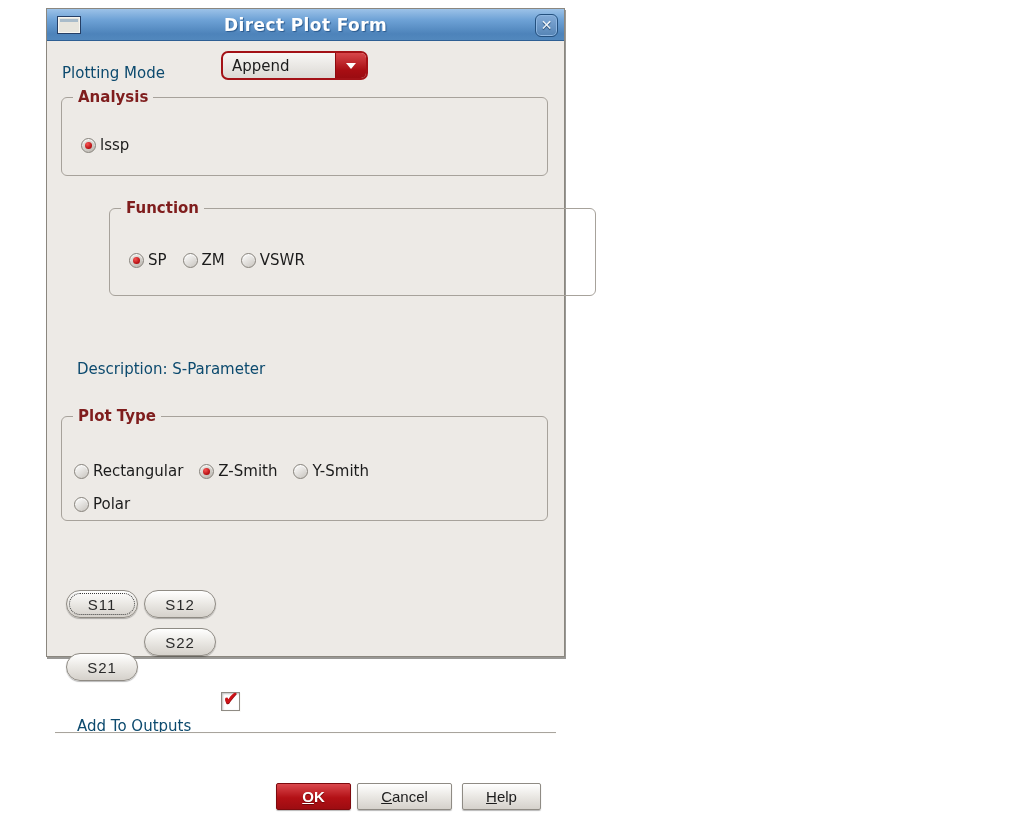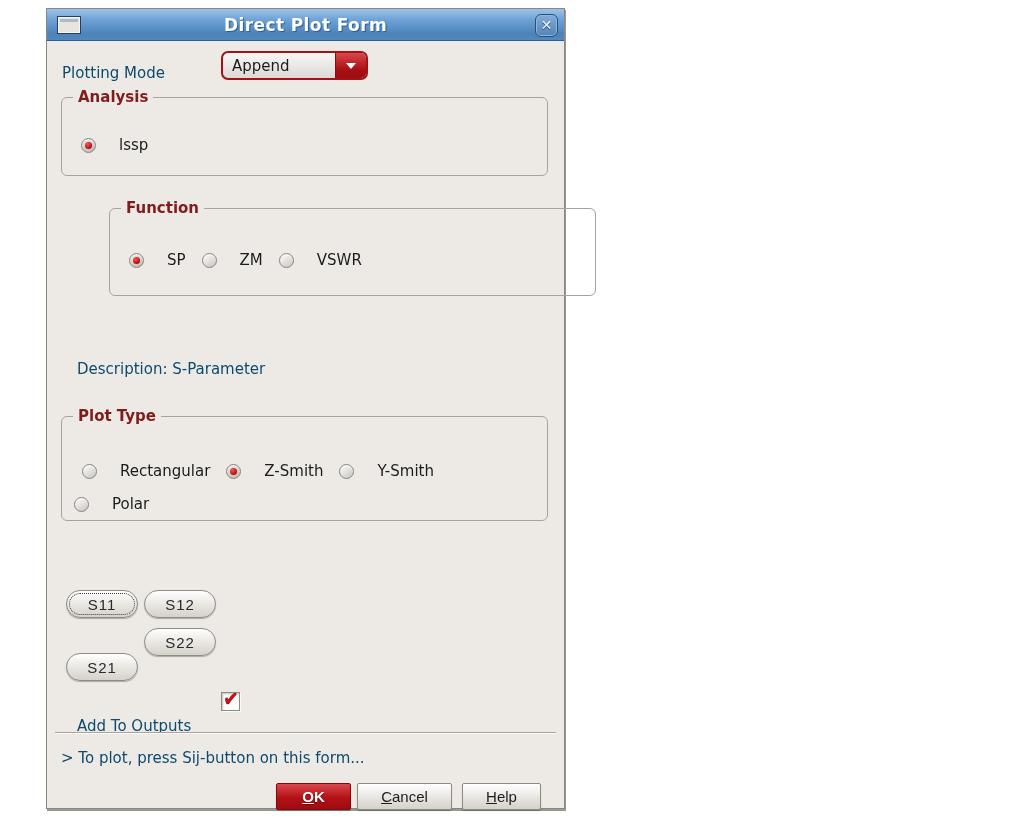--- a/index.html
+++ b/index.html
@@ -2,21 +2,21 @@
 <html><head>
 <meta charset="utf-8">
 <style>
   * { margin:0; padding:0; box-sizing:border-box; }
   html,body { width:1013px; height:824px; background:#ffffff;
               font-family:"DejaVu Sans","Liberation Sans",sans-serif; }
   .canvas { position:relative; width:1013px; height:824px; background:#ffffff; overflow:hidden; }
 
   
   .dialog {
-    position:absolute; left:46px; top:8px; width:519px; height:801px;
+    position:absolute; left:46px; top:8px; width:519px; height:649px;
     background:#edeae6;
     border:1px solid #8b877f;
     box-shadow:1px 2px 0 rgba(70,68,62,.55);
   }
 
   
   .titlebar {
     position:absolute; left:0; top:0; right:0; height:32px;
     background:linear-gradient(#9cc2e8 0%, #6ea2d6 35%, #4d83ba 80%, #5288bd 100%);
     border-bottom:1px solid #2e5f93;
@@ -63,21 +63,21 @@
 
   
   .group { position:absolute; border:1px solid #a7a29b; border-radius:6px; }
   .group-legend {
     position:absolute; top:-10px; left:11px; background:#edeae6; padding:0 5px;
     color:#7f1d1d; font-weight:bold; font-size:15px; white-space:nowrap;
   }
 
   
   .radio-row { position:absolute; display:flex; align-items:center; }
-  .radio-pair { display:flex; align-items:center; gap:23px; margin-right:16px; }
+  .radio-pair { display:flex; align-items:center; gap:4px; margin-right:16px; }
   .radio {
     width:15px; height:15px; border-radius:50%;
     border:1px solid #87837c;
     background:linear-gradient(145deg,#ffffff,#c8c4be);
     box-shadow:inset 0 1px 1px rgba(255,255,255,.9);
     position:relative; flex:0 0 auto; cursor:default;
   }
   .radio.selected { background:linear-gradient(145deg,#efede9,#b9b5ae); }
   .radio.selected::after {
     content:""; position:absolute; left:3px; top:3px; width:7px; height:7px; border-radius:50%;
@@ -175,21 +175,21 @@
           <span class="radio"></span>
           <span class="radio-label">VSWR</span>
         </span>
       </div>
     </div>
 
     <span class="lbl" style="left:30px; top:351px;">Description: S-Parameter</span>
 
     <div class="group" style="left:14px; top:407px; width:487px; height:105px;">
       <span class="group-legend">Plot Type</span>
-      <div class="radio-row" style="left:20px; top:45px;justify-content:center;">
+      <div class="radio-row" style="left:12px; top:45px;justify-content:center;">
         <span class="radio-pair">
           <span class="radio"></span>
           <span class="radio-label">Rectangular</span>
         </span>
         <span class="radio-pair">
           <span class="radio selected"></span>
           <span class="radio-label">Z-Smith</span>
         </span>
         <span class="radio-pair">
           <span class="radio"></span>
@@ -209,21 +209,20 @@
     <button class="spill" style="left:19px; top:644px;">S21</button>
     <button class="spill" style="left:97px; top:619px;">S22</button>
 
     <span class="lbl" style="left:30px; top:688px;margin-top:20px;">Add To Outputs</span>
     <span class="checkbox">
       <span class="checkmark">✔</span>
     </span>
 
     <div class="divider"></div>
 
-    <span class="lbl" style="left:14px; top:740px;">&gt; To plot, press Sij-button on this form...</span>
 
     <button class="footer-btn ok" style="left:229px; top:774px; width:75px;">
       <span class="pill-label">OK</span>
     </button>
     <button class="footer-btn" style="left:310px; top:774px; width:95px;">
       <span class="pill-label">Cancel</span>
     </button>
     <button class="footer-btn" style="left:415px; top:774px; width:79px;">
       <span class="pill-label">Help</span>
     </button>

